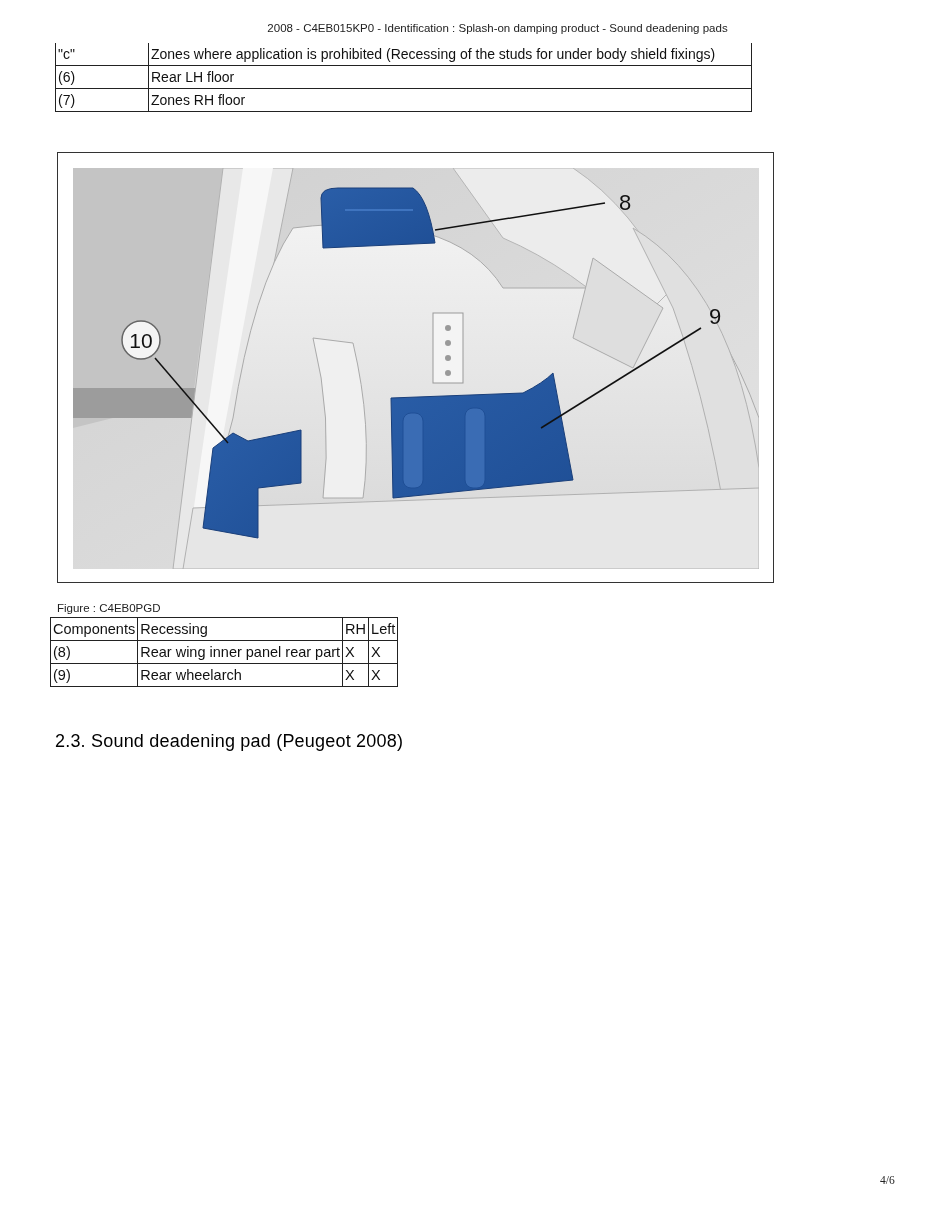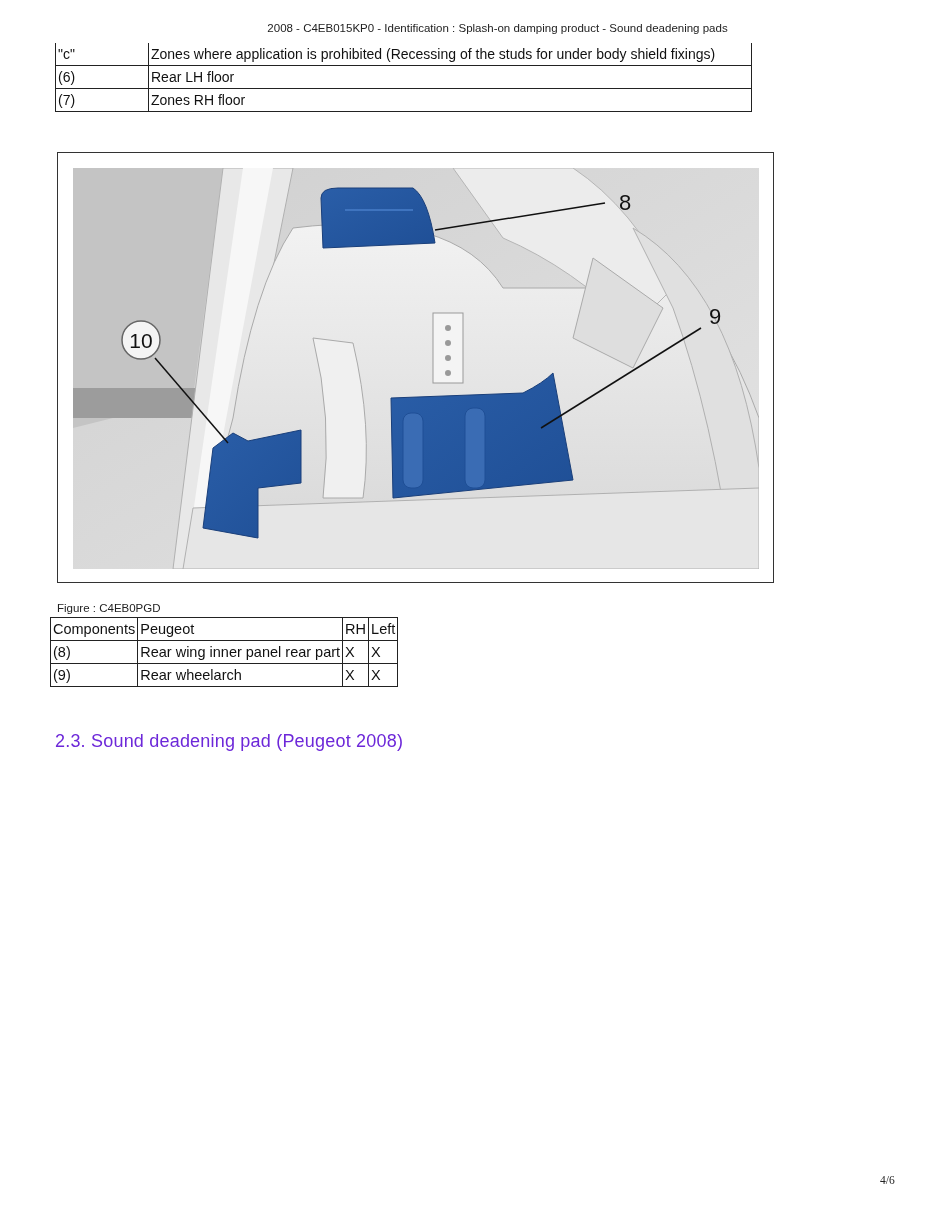--- a/index.html
+++ b/index.html
@@ -29,21 +29,21 @@
     .figure-image {
       position: absolute; left: 15px; top: 15px; width: 686px; height: 401px;
       background: #d9d9d9; overflow: hidden;
     }
     .figure-caption {
       position: absolute; left: 57px; top: 590px; font-size: 11.5px; color: #222; margin-top: 12px;
     }
     #comp-table { left: 50px; top: 617px; }
     #comp-table td { font-size: 14.5px; }
     .section-heading {
-      position: absolute; left: 55px; top: 731px; font-size: 18px; color: #6d28d9;
+      position: absolute; left: 55px; top: 731px; font-size: 18px; color: #000000;
       letter-spacing: 0.2px;
     }
     .page-number {
       position: absolute; left: 880px; top: 1174px; font-size: 11.5px; color: #222; font-family: Liberation Serif, serif;
     }
   </style>
 </head>
 <body>
 
 <div class="page-header">2008 - C4EB015KP0 - Identification : Splash-on damping product - Sound deadening pads</div>
@@ -127,21 +127,21 @@
     </svg>
   </div>
 </div>
 
 <div class="figure-caption">Figure : C4EB0PGD</div>
 
 <table class="doc-table" id="comp-table">
   <tbody>
       <tr>
     <td>Components</td>
-    <td>Peugeot</td>
+    <td>Recessing</td>
     <td>RH</td>
     <td>Left</td>
   </tr>
   <tr>
     <td>(8)</td>
     <td>Rear wing inner panel rear part</td>
     <td>X</td>
     <td>X</td>
   </tr>
   <tr>

